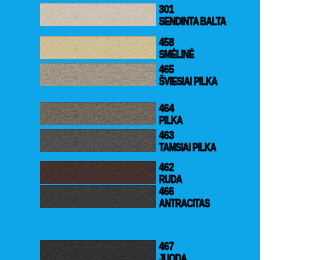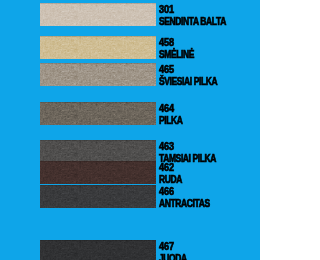--- a/index.html
+++ b/index.html
@@ -91,21 +91,21 @@
             <rect width="116" height="23" filter="url(#grainFine)"></rect>
             <rect width="116" height="23" filter="url(#grainMottle)"></rect>
           </svg>
           <div class="topedge"></div>
         </div>
         <div class="labels">
           <div class="code">464</div>
           <div class="name">PILKA</div>
         </div>
       </div>
-      <div class="row" style="top: 140px;">
+      <div class="row" style="top: 129px;">
         <div class="swatch">
           <div class="fill" style="background: rgb(79, 78, 77);"></div>
           <svg class="grain" width="116" height="23">
             <rect width="116" height="23" filter="url(#grainFine)"></rect>
             <rect width="116" height="23" filter="url(#grainMottle)"></rect>
           </svg>
           <div class="topedge"></div>
         </div>
         <div class="labels">
           <div class="code">463</div>

